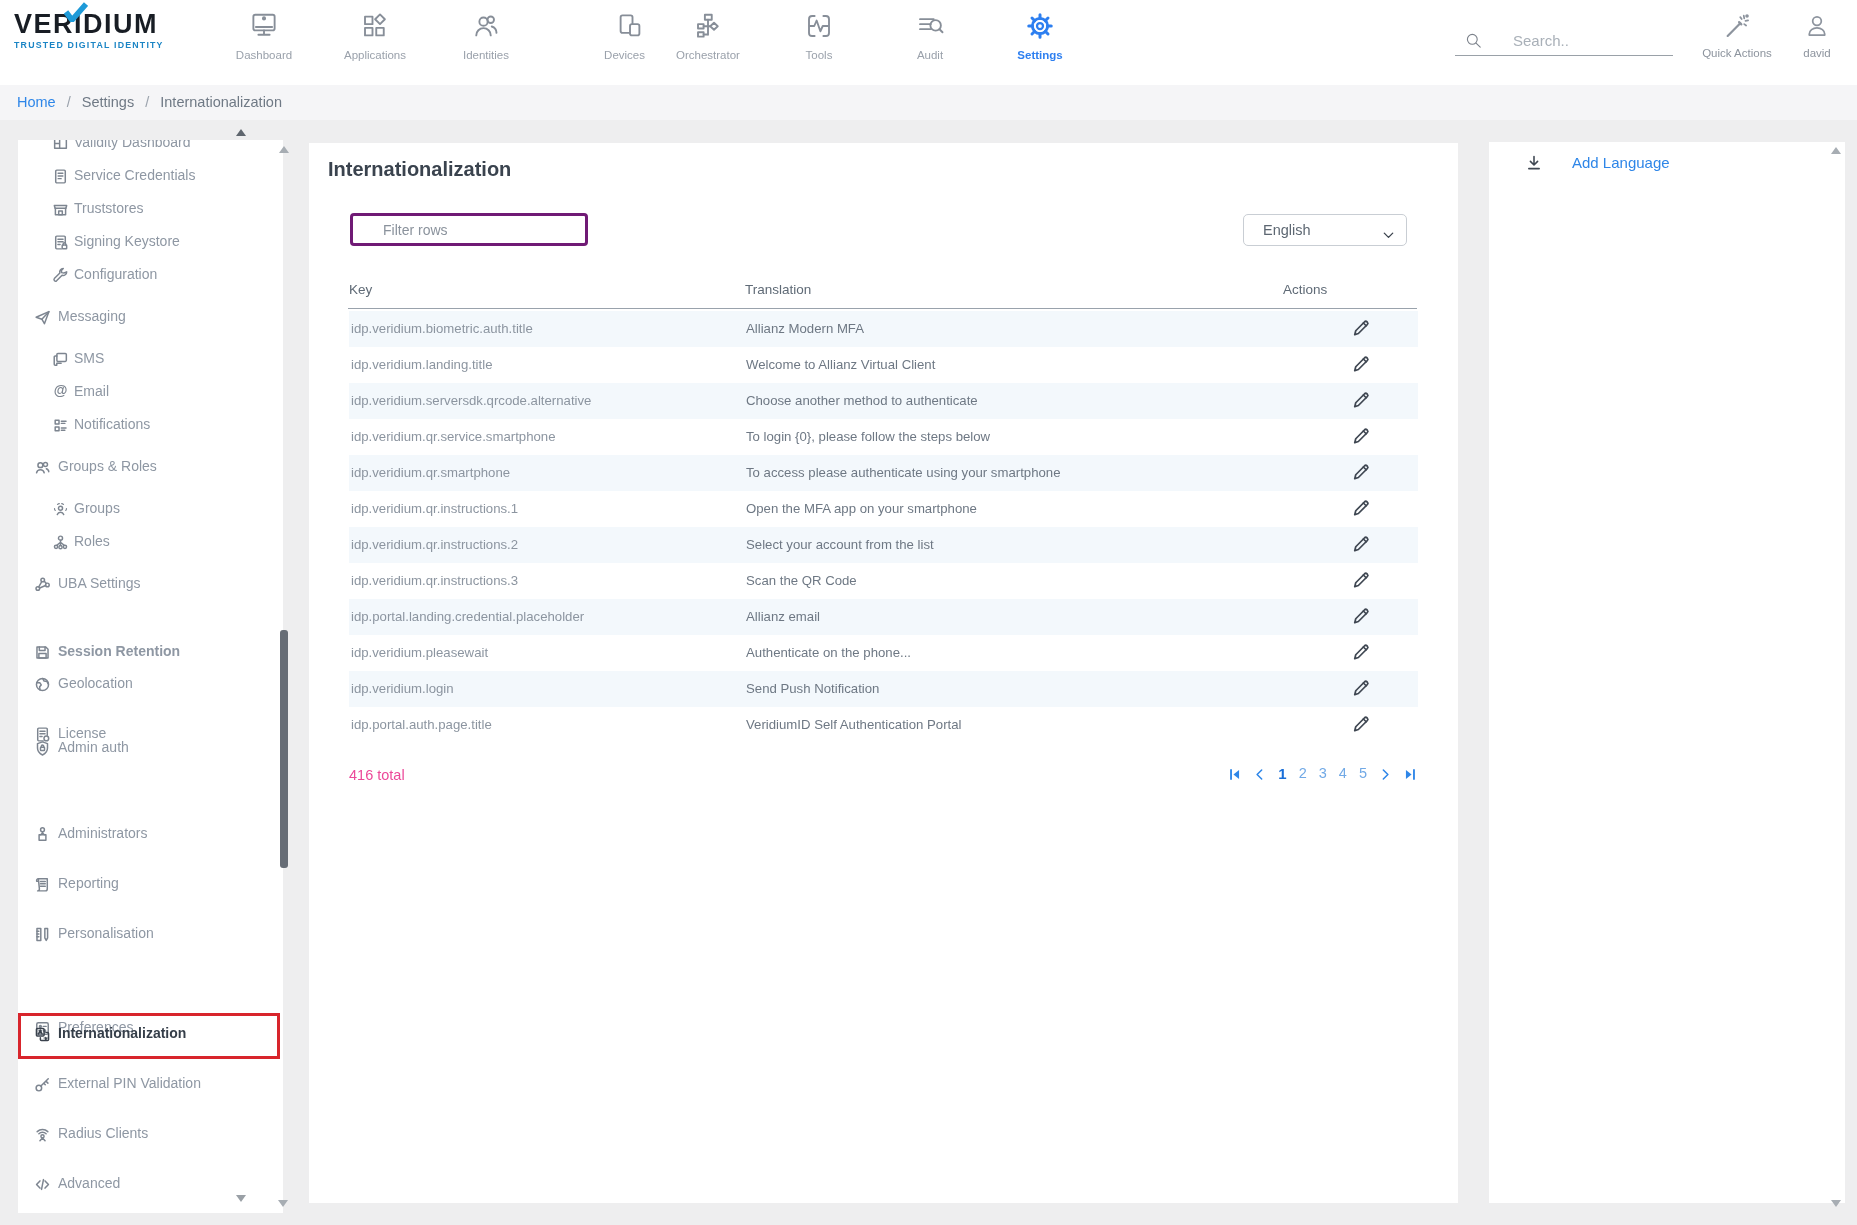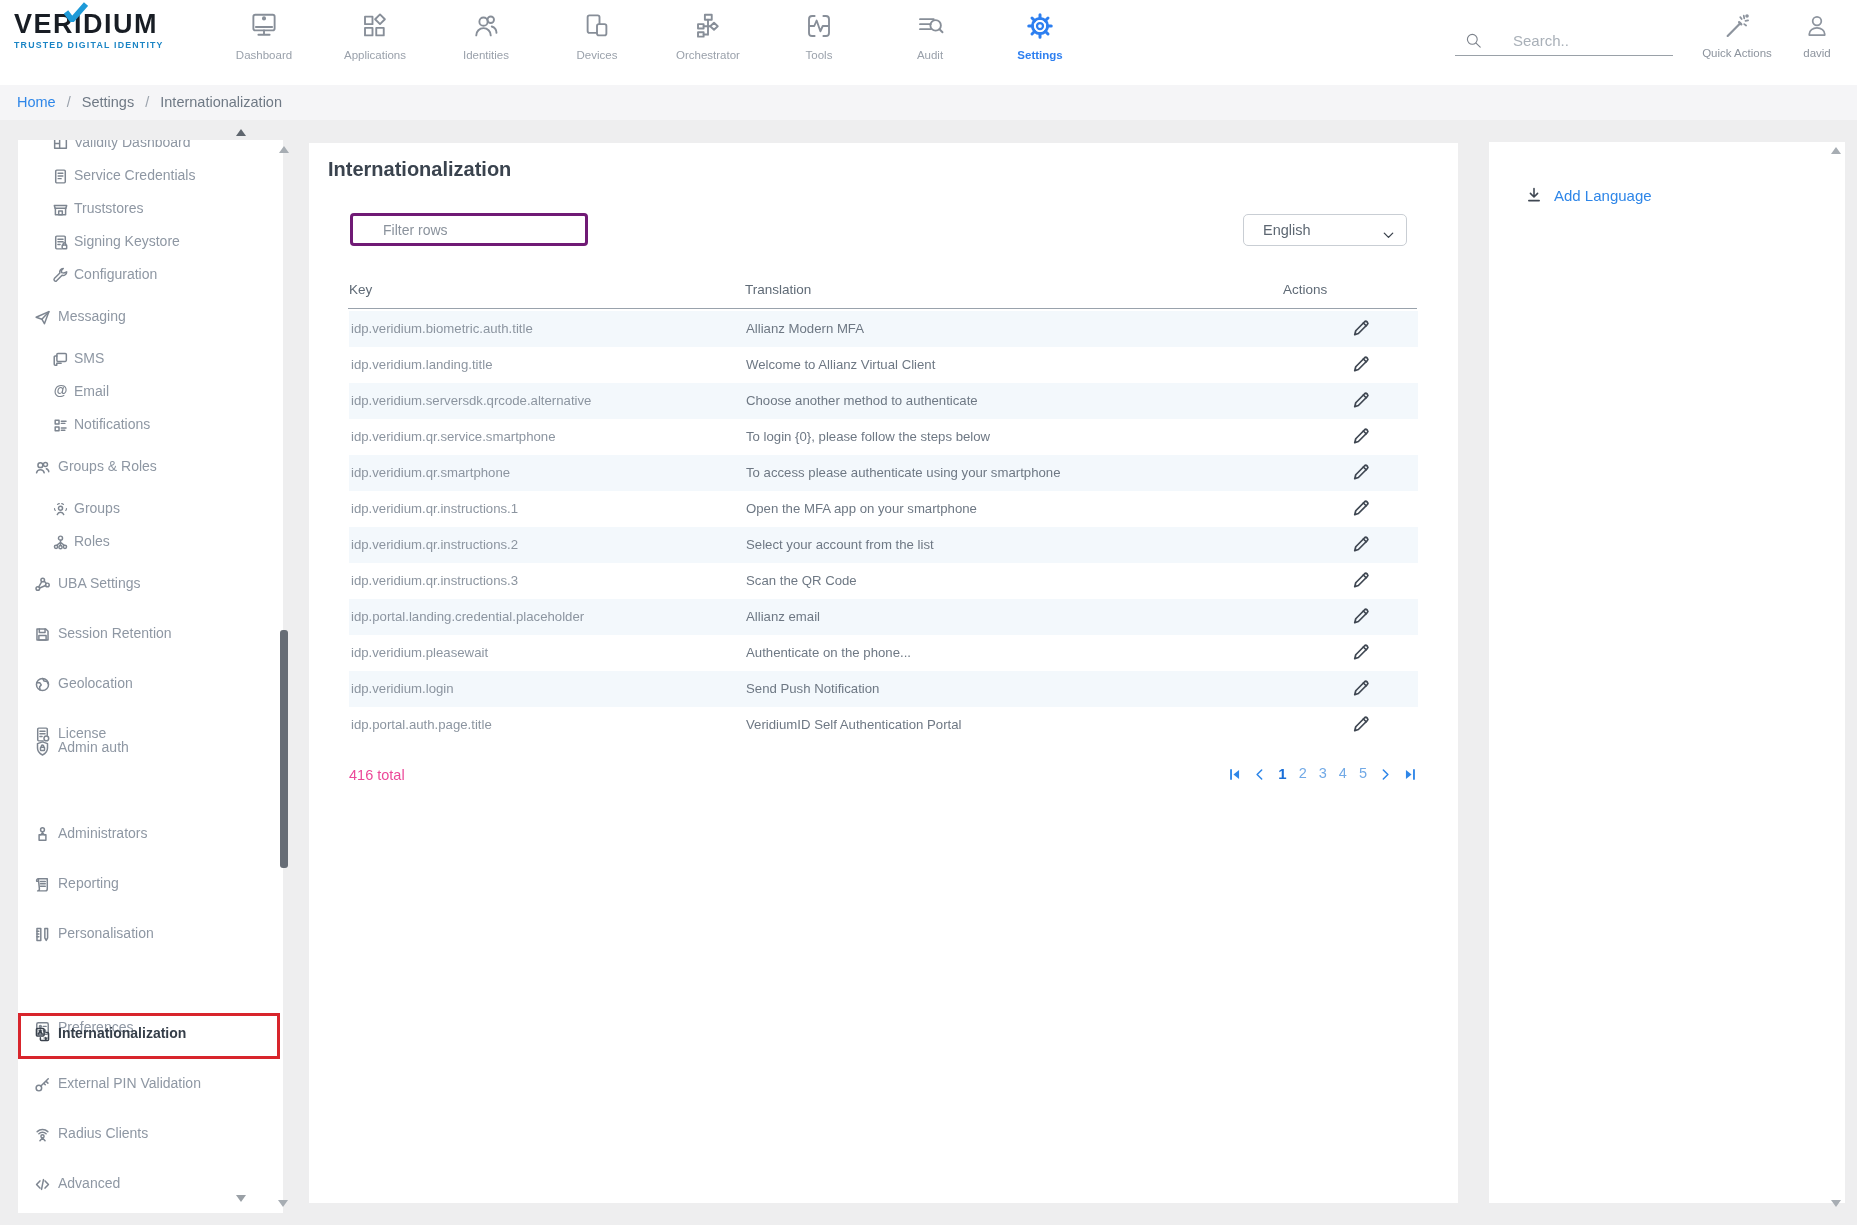--- a/index.html
+++ b/index.html
@@ -80,21 +80,21 @@
               background:none; border:none; }
   .edit-btn .icon { width:20px; height:20px; display:inline-block; }
 
   #total-label { position:absolute; left:40px; top:624px; font-size:14.5px; color:#ec4899; }
   #pagination { position:absolute; right:41px; top:617px; height:26px; display:flex; align-items:center; gap:12px; }
   #pagination .pg-btn { width:13px; height:13px; color:var(--accent); cursor:pointer; display:inline-block; }
   #pagination .pg-num { font-size:14.5px; color:#71a9e6; cursor:pointer; }
   #pagination .pg-num.current { color:#1a6fd8; font-weight:bold; font-size:15px; }
 
   
-  #add-language { position:absolute; left:36px; top:32px; height:30px; display:flex; align-items:flex-end; gap:11px; cursor:pointer; }
+  #add-language { position:absolute; left:36px; top:12px; height:30px; display:flex; align-items:flex-start; gap:29px; cursor:pointer; }
   #add-language .icon { width:18px; height:18px; color:#3f4752; }
   #add-language .addlang-label { font-size:15px; color:var(--accent); }
 
   
   .tri { position:absolute; width:0; height:0; }
   .tri-up-dark    { left:236px; top:129px;  border-left:5px solid transparent; border-right:5px solid transparent; border-bottom:7px solid #5f666e; }
   .tri-down-dark  { left:236px; top:1195px; border-left:5px solid transparent; border-right:5px solid transparent; border-top:7px solid #9aa0a6; }
   .tri-up-gray    { left:279px; top:146px;  border-left:5px solid transparent; border-right:5px solid transparent; border-bottom:7px solid #a7adb3; }
   .tri-down-gray  { left:278px; top:1200px; border-left:5px solid transparent; border-right:5px solid transparent; border-top:7px solid #a7adb3; }
   .tri-up-gray2   { left:1831px; top:147px; border-left:5px solid transparent; border-right:5px solid transparent; border-bottom:7px solid #a7adb3; }
@@ -126,21 +126,21 @@
             <rect x="4" y="13.5" width="6" height="6"></rect>
             <rect x="13" y="13.5" width="6" height="6"></rect>
             <path d="M16 2.7l3.9 3.9-3.9 3.9-3.9-3.9z"></path>
           </svg></span><span class="nav-label">Applications</span></div>
       <div class="nav-item" style="left: 486px;"><span class="icon"><svg viewBox="0 0 24 24">
             <circle cx="10" cy="8.5" r="3.3"></circle>
             <path d="M4.2 19.5a5.8 5.8 0 0 1 11.6 0"></path>
             <circle cx="15.8" cy="7" r="2.6"></circle>
             <path d="M16.6 12.4a5.4 5.4 0 0 1 3.8 5.1"></path>
           </svg></span><span class="nav-label">Identities</span></div>
-      <div class="nav-item" style="left: 597px;"><span class="icon"><svg viewBox="0 0 24 24">
+      <div class="nav-item" style="left: 597px; text-align: right;"><span class="icon"><svg viewBox="0 0 24 24">
             <rect x="4.5" y="3.5" width="9.5" height="14" rx="1.5"></rect>
             <rect x="12" y="10.5" width="7.5" height="9" rx="1.5" fill="#fff"></rect>
           </svg></span><span class="nav-label">Devices</span></div>
       <div class="nav-item" style="left: 708px;"><span class="icon"><svg viewBox="0 0 24 24">
             <rect x="9.5" y="3" width="5.5" height="4"></rect>
             <rect x="4" y="10.5" width="4.5" height="3.5"></rect>
             <rect x="4" y="17" width="4.5" height="3.5"></rect>
             <path d="M12 7v12M12 12.2H8.5M12 18.8H8.5M12 12.2h1.6"></path>
             <path d="M16.8 9.4l3 2.8-3 2.8-3-2.8z"></path>
           </svg></span><span class="nav-label">Orchestrator</span></div>
@@ -287,21 +287,21 @@
       </div>
       <div class="side-item lvl0" style="top: 429px;">
         <span class="icon"><svg viewBox="0 0 16 16">
             <circle cx="3.6" cy="11.8" r="1.7"></circle>
             <circle cx="8.2" cy="3.8" r="1.7"></circle>
             <circle cx="12.6" cy="8.4" r="1.7"></circle>
             <path d="M4.5 10.2l2.8-4.9M9.7 4.9l1.9 2.2M5.3 11.3l5.6-2.3"></path>
           </svg></span>
         <span class="side-label">UBA Settings</span>
       </div>
-      <div class="side-item lvl0" style="top: 479px;">
+      <div class="side-item lvl0" style="top: 497px; font-weight: bold;">
         <span class="icon"><svg viewBox="0 0 16 16">
             <path d="M2.8 2.8h8.3l2.1 2.1v8.3H2.8z"></path>
             <path d="M5 2.8v3.3h5.4V2.8"></path>
             <rect x="4.6" y="8.9" width="6.8" height="4.3"></rect>
           </svg></span>
         <span class="side-label">Session Retention</span>
       </div>
       <div class="side-item lvl0" style="top: 529px;">
         <span class="icon"><svg viewBox="0 0 16 16">
             <circle cx="8" cy="8" r="5.7"></circle>

